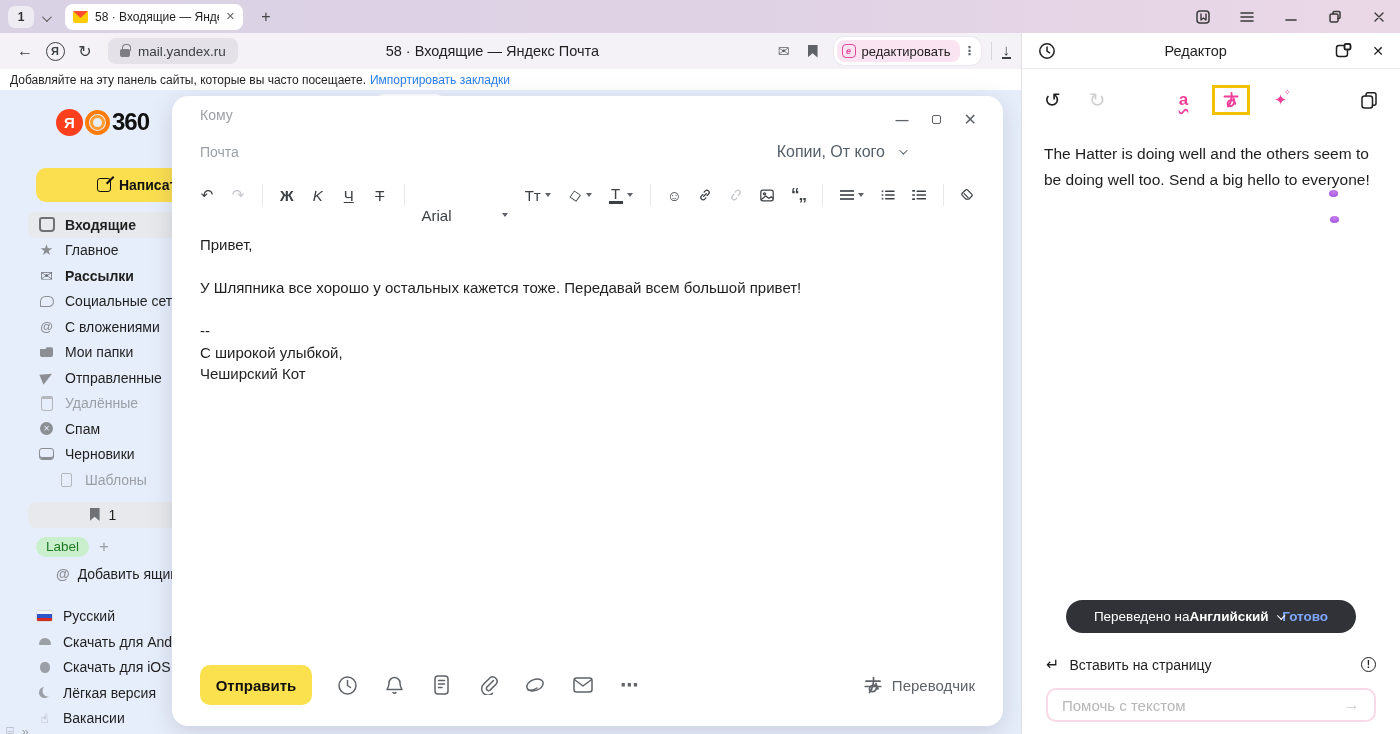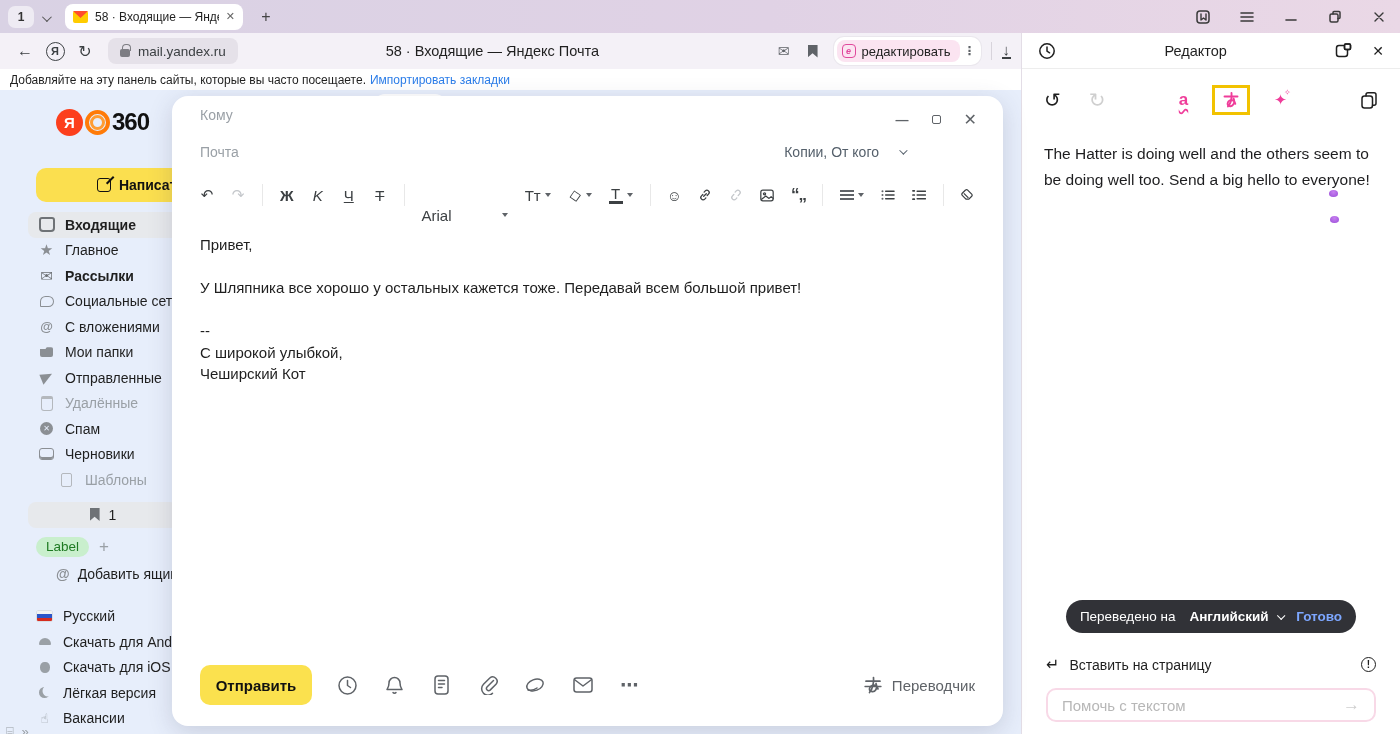--- a/index.html
+++ b/index.html
@@ -114,21 +114,21 @@
   .collapse-hint { position:absolute; left:6px; bottom:-6px; color:#9aa0a6; font-size:13px; letter-spacing:2px; }
 
   
   .compose { position:absolute; top:6px; left:172px; right:18px; bottom:8px; background:#fff; border-radius:16px; box-shadow:0 6px 24px rgba(60,60,90,.18); display:flex; flex-direction:column; padding:0 28px; z-index:5; }
   .cw-controls { position:absolute; top:14px; right:26px; display:flex; gap:23px; color:#5f6368; align-items:center; }
   .cwc { font-size:13px; }
   .cwc-min { font-weight:bold; }
   .cwc-rest { width:9px; height:9px; border:1.6px solid #5f6368; border-radius:2px; }
   .field-row { display:flex; align-items:center; height:37px; font-size:14px; color:#9aa0a6; }
   .field-row:first-child { margin-top:6px; }
-  .cc-label { margin-left:auto; margin-right:70px; color:#55606b; display:flex; align-items:center; gap:20px; font-size:14px; }
+  .cc-label { margin-left:auto; margin-right:70px; color:#55606b; display:flex; align-items:center; gap:14px; font-size:16px; }
   .cc-label .chev { width:6px; height:6px; color:#55606b; }
   .toolbar { display:flex; align-items:center; height:46px; color:#3c4043; gap:17px; margin-top:2px; }
   .tb-sep { width:1px; height:22px; background:#e8e8e8; }
   .tb { display:flex; align-items:center; justify-content:center; font-size:15px; min-width:14px; }
   .tb.light { color:#c4c7cb; }
   .tb-b { font-weight:bold; }
   .tb-i { font-style:italic; }
   .tb-u { text-decoration:underline; }
   .tb-s { text-decoration:line-through; }
   .font-sel { display:flex; align-items:center; width:112px; justify-content:space-between; font-size:15px; color:#3c4043;margin-top:40px; }
@@ -159,21 +159,21 @@
   .ep-a { color:#ef3d9a; font-size:17px; font-weight:bold; text-decoration:underline wavy; text-underline-offset:3px; }
   .ep-kana-box { border:3px solid #f2c200; padding:2px 6px; display:flex; align-items:center; justify-content:center; }
   .ep-spark { color:#ef3d9a; font-size:15px; position:relative; }
   .ep-spark::after { content:"✧"; position:absolute; font-size:8px; right:-4px; top:-3px; }
   .ep-copy { color:#1f1f1f; }
   .ep-text { margin:26px 22px 0; font-size:15.5px; line-height:26px; color:#1d1d1f; position:relative; }
   .pdot { position:absolute; width:9px; height:7px; border-radius:50% 50% 45% 45%; background:radial-gradient(circle at 50% 30%,#c77ff0,#9a4fd8); }
   .pdot1 { right:56px; top:21px; }
   .pdot2 { left:285px; top:47px; }
   .ep-bottom { position:absolute; left:0; right:0; bottom:0; padding:0 24px 12px; }
-  .trans-pill { margin:0 auto; width:290px; height:33px; background:#313237; border-radius:17px; display:flex; align-items:center; justify-content:center; gap:14px; color:#fff; font-size:13.5px; }
+  .trans-pill { margin:0 auto; width:290px; height:33px; background:#313237; border-radius:17px; display:flex; align-items:center; justify-content:center; color:#fff; font-size:13.5px; }
   .trans-lang { display:flex; align-items:center; gap:8px; font-weight:bold; }
   .trans-lang .chev { width:5.5px; height:5.5px; color:#fff; }
   .trans-done { color:#7da7ff; font-weight:bold; }
   .insert-row { margin-top:22px; display:flex; align-items:center; gap:10px; font-size:14px; color:#1f1f1f; }
   .insert-arrow { font-size:16px; color:#1f1f1f; }
   .info-ico { margin-left:auto; width:15px; height:15px; border:1.5px solid #1f1f1f; border-radius:50%; display:flex; align-items:center; justify-content:center; font-size:10px; font-weight:bold; color:#1f1f1f; }
   .helper-input { margin-top:14px; height:34px; border:2px solid #f8d9e7; border-radius:10px; display:flex; align-items:center; padding:0 14px; }
   .helper-ph { font-size:15px; color:#b7b7b7; flex:1; }
   .helper-arrow { color:#cfcfcf; font-size:17px; }
 

